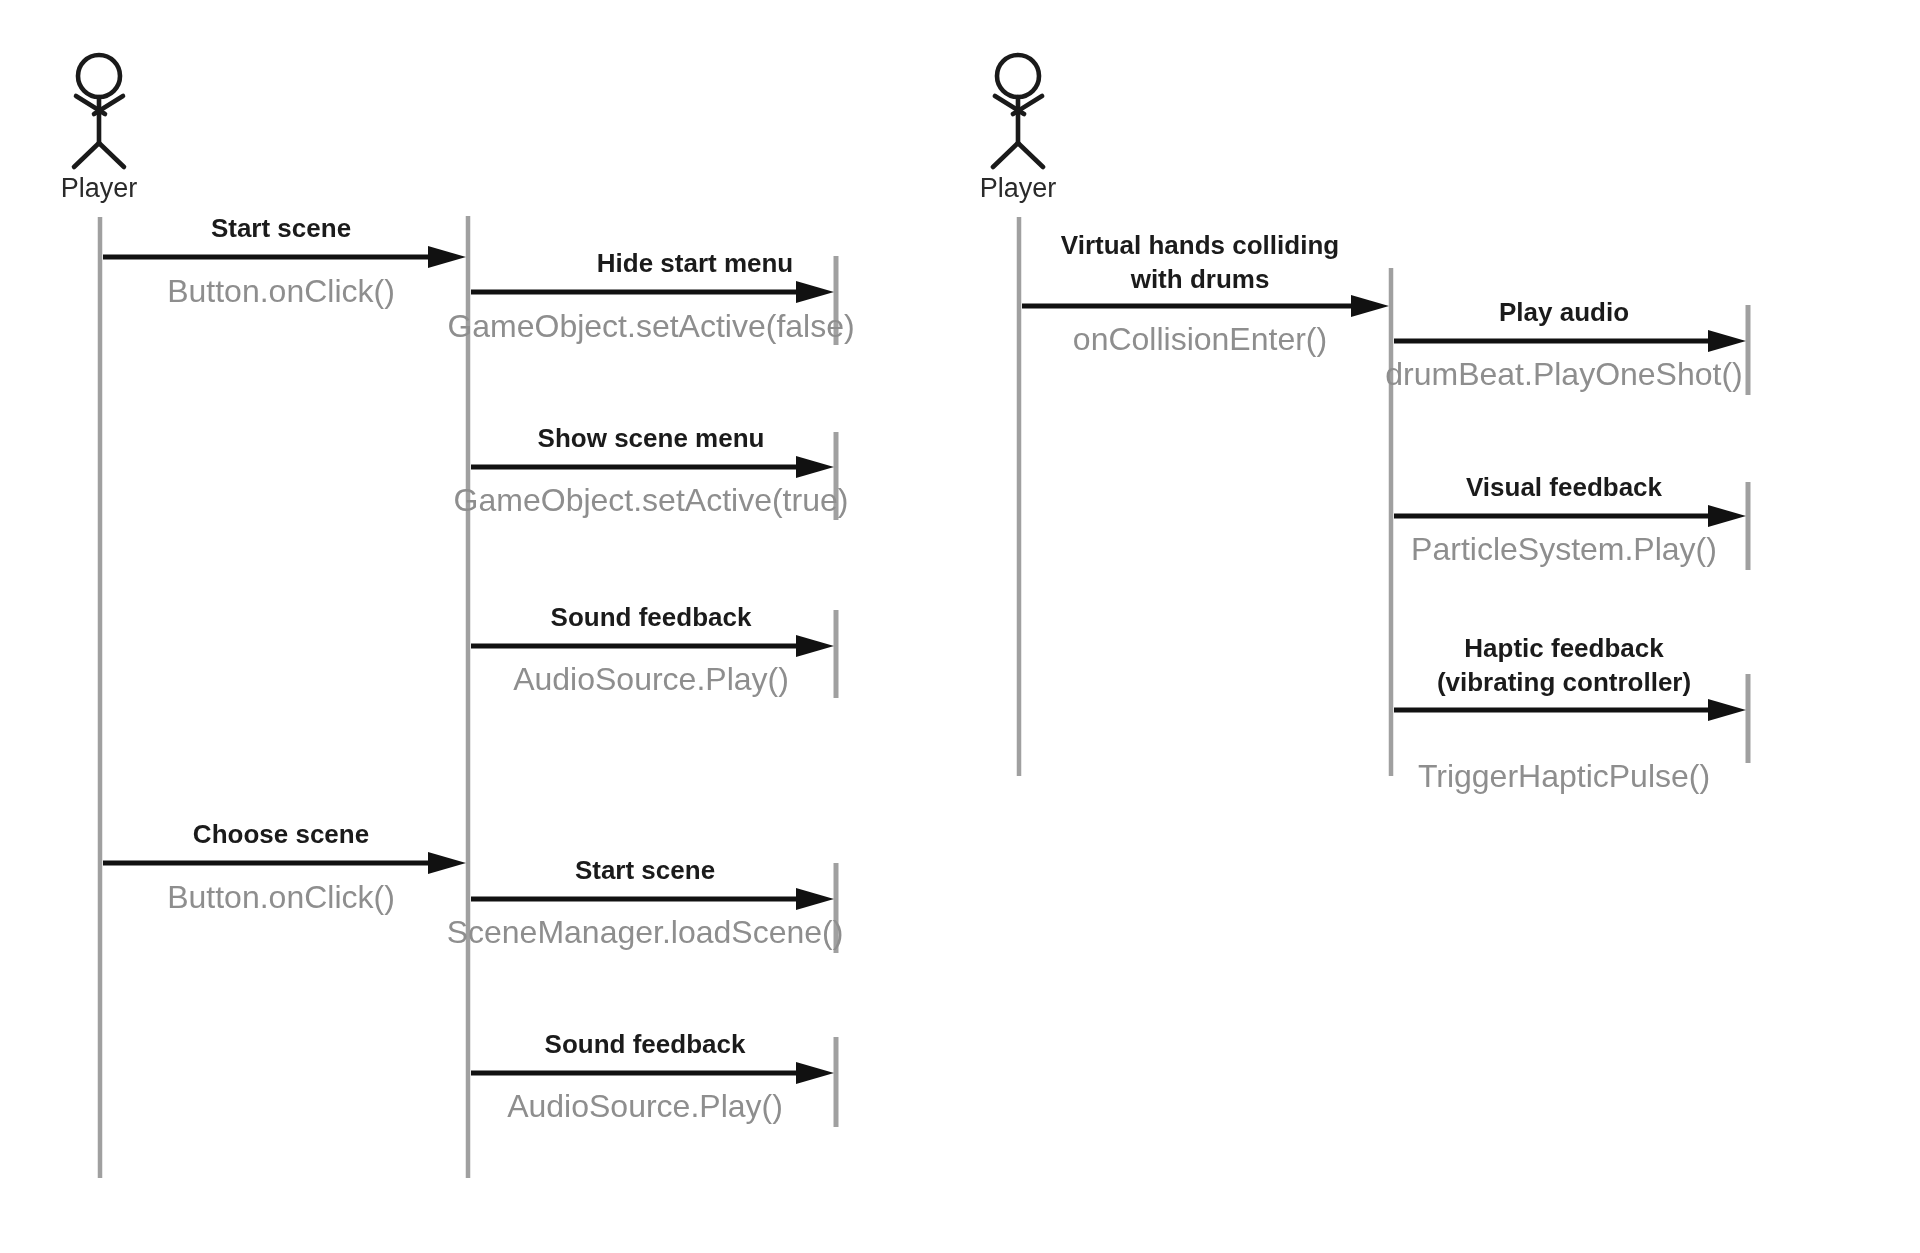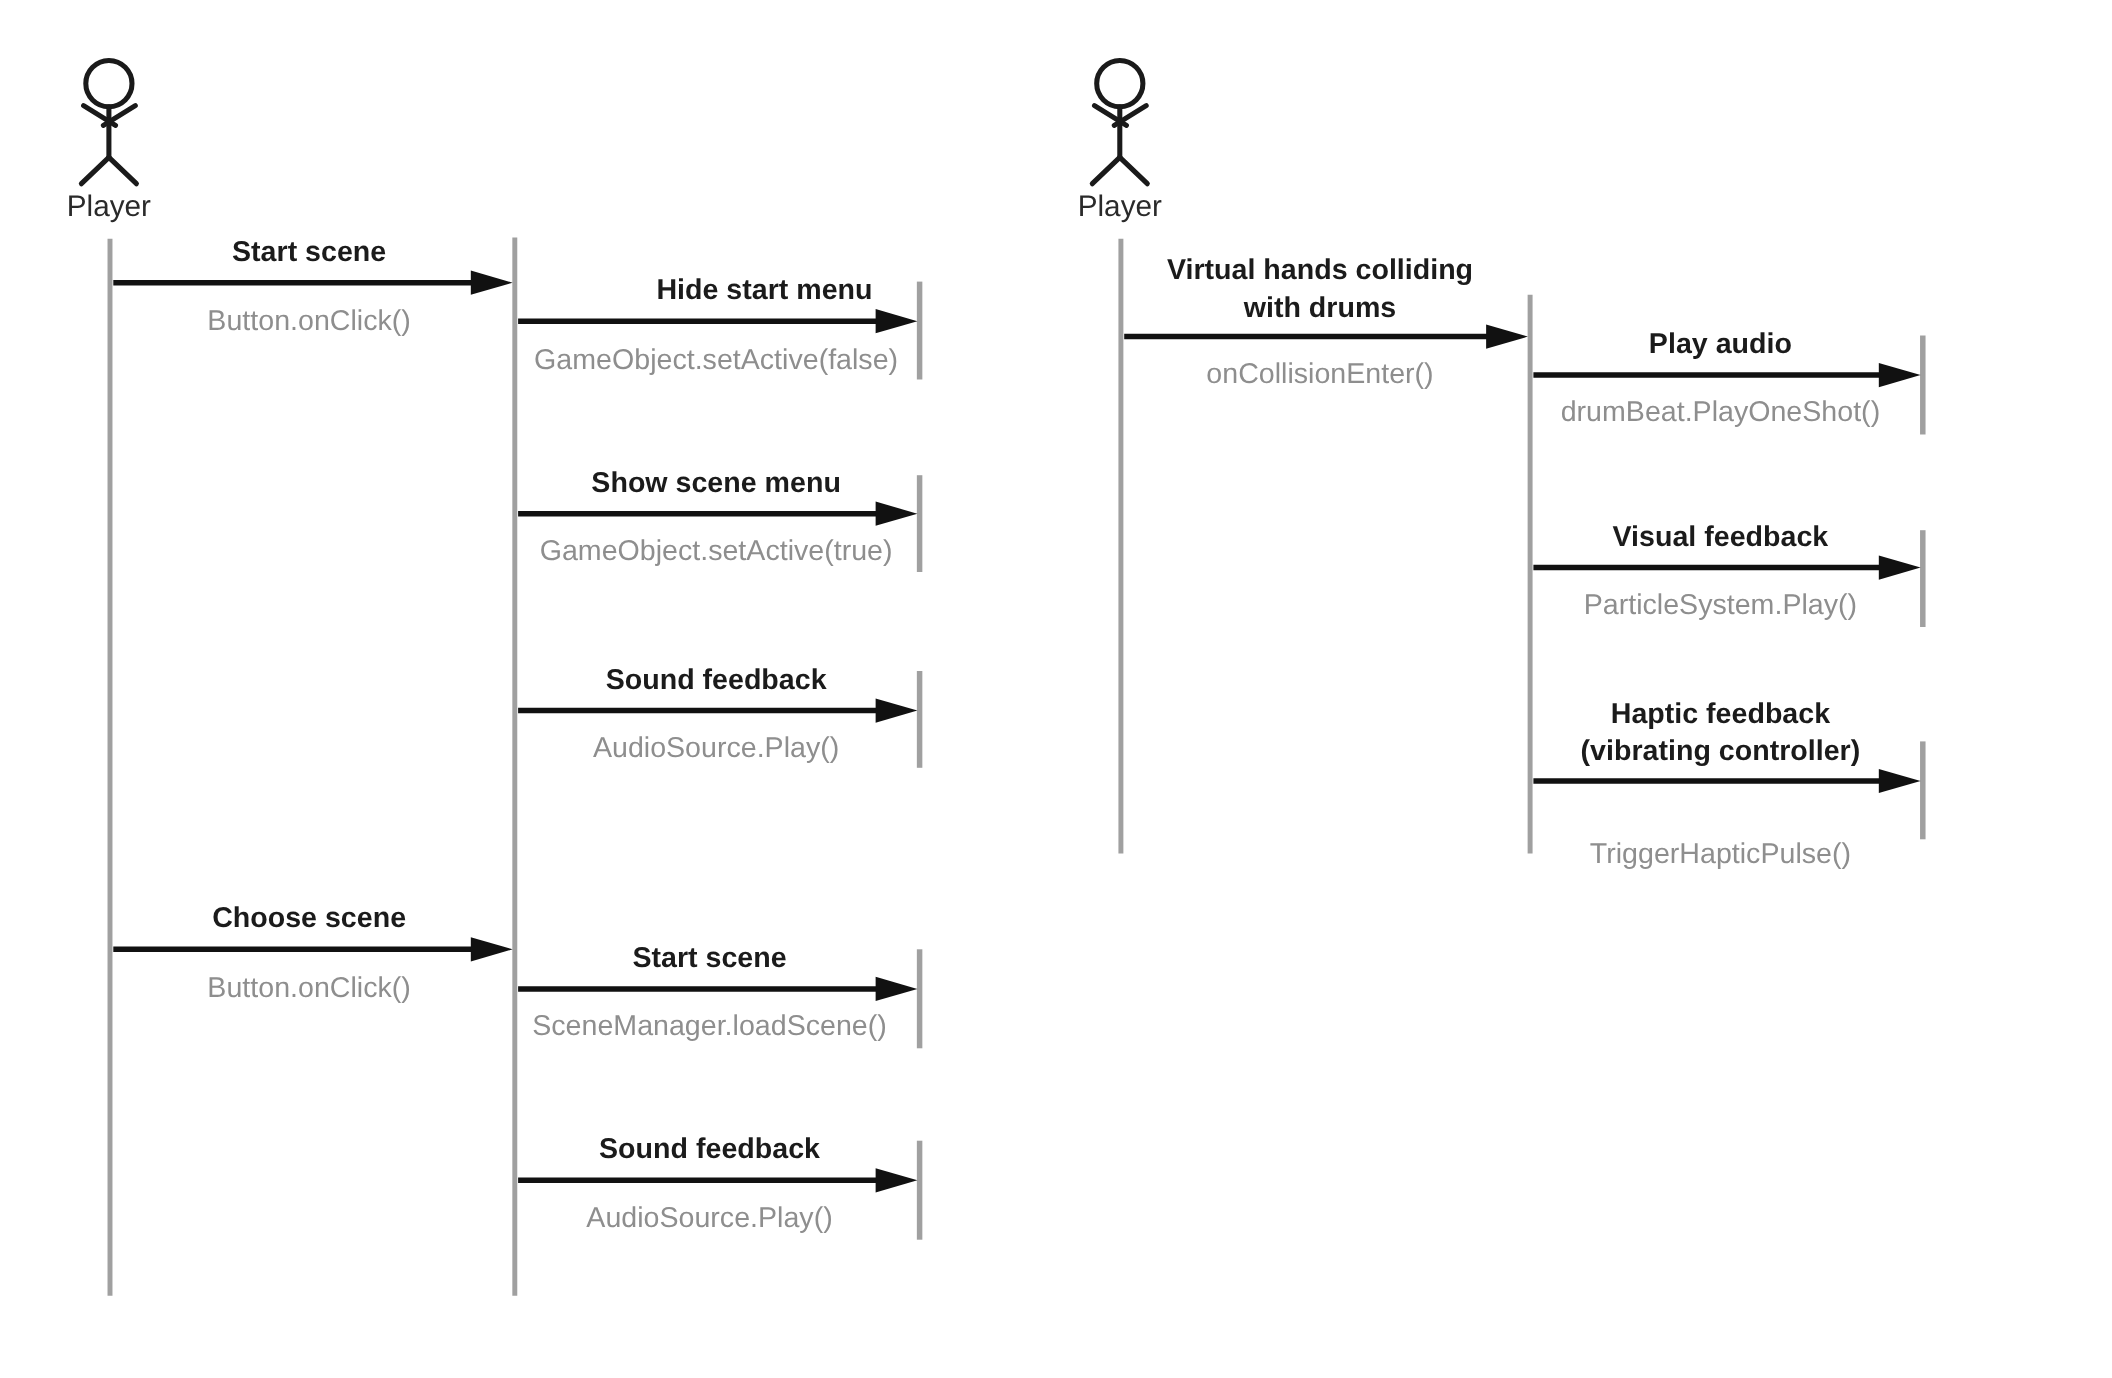--- a/index.html
+++ b/index.html
@@ -18,21 +18,21 @@
     transform: translate(-50%, -50%);
     white-space: nowrap;
     line-height: 1;
   }
   .msg-label {
     font-size: 26px;
     font-weight: 700;
     color: #1b1b1b;
   }
   .msg-method {
-    font-size: 26px;
+    font-size: 32px;
     font-weight: 400;
     color: #8e8e8e;
   }
   .actor-label {
     font-size: 27px;
     font-weight: 400;
     color: #2a2a2a;
   }
 </style>
 </head>

